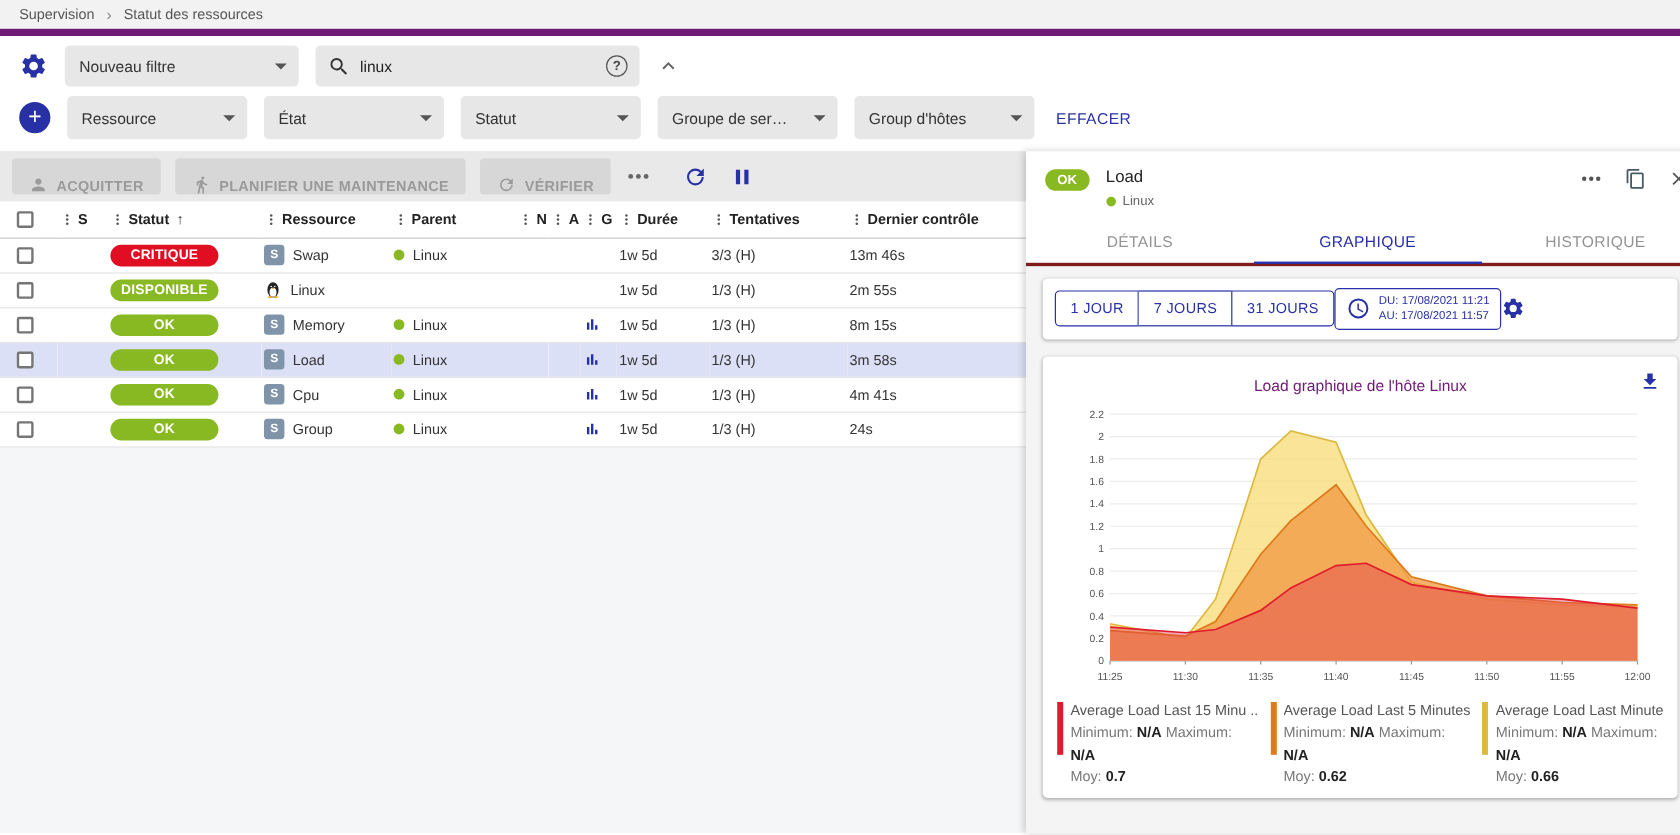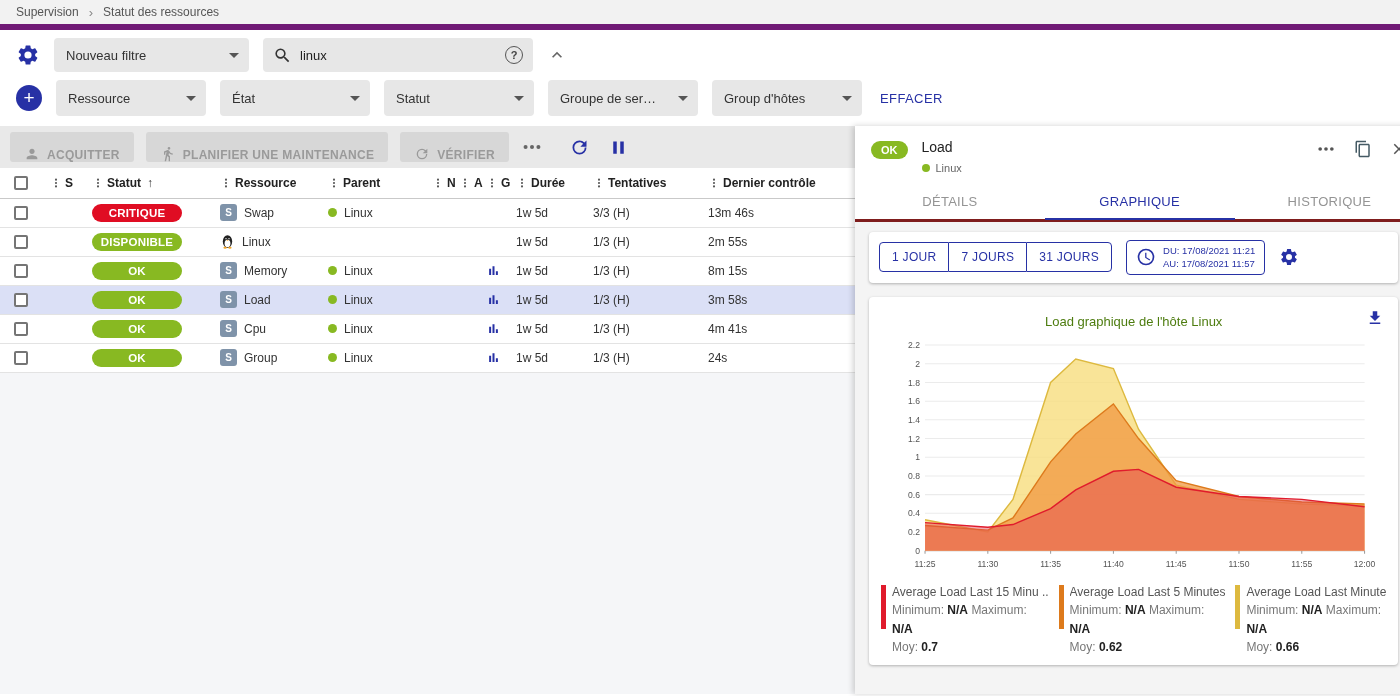--- a/index.html
+++ b/index.html
@@ -85,33 +85,33 @@
   .p-acts svg { fill:#555; }
   .p-acts .copy svg { fill:#455a64; }
   .tabs { display:flex; border-bottom:3px solid #7f1d1d; }
   .tab { flex:1; text-align:center; padding:11px 0 10px; font-size:13px; color:#949494;
     letter-spacing:.3px; position:relative; cursor:pointer; }
   .tab.active { color:#2731a5; }
   .tab.active::after { content:""; position:absolute; left:0; right:0; bottom:-1px; height:2px;
     background:#2731a5; }
   .p-body { flex:1; background:#f4f4f4; padding:10px 26px 8px 14px; overflow:hidden; }
   .card { background:#fff; border-radius:4px; box-shadow:0 1px 3px rgba(0,0,0,.28); }
-  .time-card { padding:8px 10px; display:flex; align-items:center; gap:14px; margin-bottom:14px; }
+  .time-card { padding:8px 10px; display:flex; align-items:center; margin-bottom:14px; }
   .rgroup { display:flex; }
   .rbtn { border:1px solid #2731a5; color:#2731a5; background:#fff; font-size:12px; font-weight:500;
     padding:7px 12px; letter-spacing:.3px; }
   .rbtn:first-child { border-radius:4px 0 0 4px; }
   .rbtn.mid { border-left:none; border-right:none; }
   .rbtn:last-child { border-radius:0 4px 4px 0; }
   .datechip { border:1px solid #2731a5; border-radius:4px; display:flex; align-items:center; gap:7px;
     padding:3px 9px; color:#2731a5; font-size:9.5px; line-height:1.4; cursor:pointer; }
   .datechip svg { fill:#2731a5; }
   .chart-card { padding:10px 12px 8px; }
   .chart-head { position:relative; height:30px; display:flex; align-items:center; justify-content:center; }
-  .chart-title { font-size:13px; color:#4d7c0f; }
+  .chart-title { font-size:13px; color:#701a75; }
   .dl-btn { position:absolute; right:2px; top:2px; }
   .dl-btn svg { fill:#2731a5; }
   #chart-svg { width:100%; height:238px; display:block; }
   .legend { display:flex; gap:10px; margin-top:8px; }
   .litem { flex:1; display:flex; gap:6px; cursor:pointer; }
   .legend-bar { width:5px; height:44px; flex:none; margin-top:2px; }
   .ltxt { font-size:12px; color:#777; line-height:1.55; min-width:0; }
   .lname { color:#555; white-space:nowrap; overflow:hidden; }
   .ltxt b { color:#222; }
   .p-scroll { position:absolute; right:0; top:102px; bottom:0; width:12px; background:#f0f0f0; }

